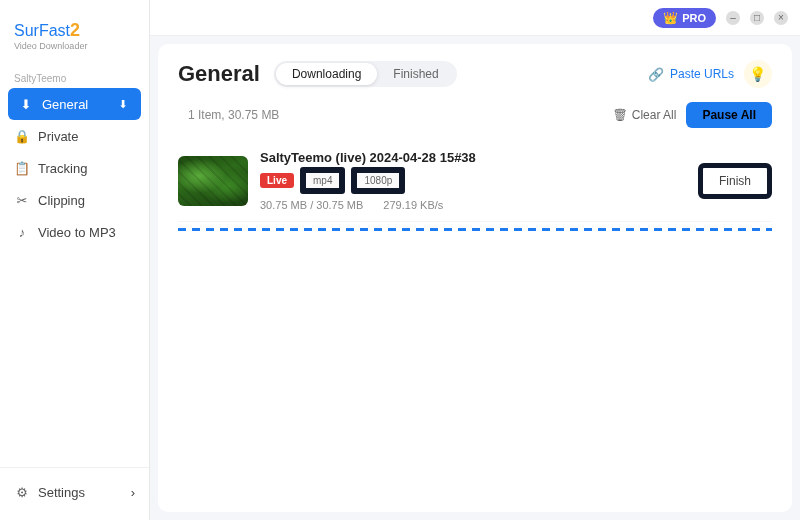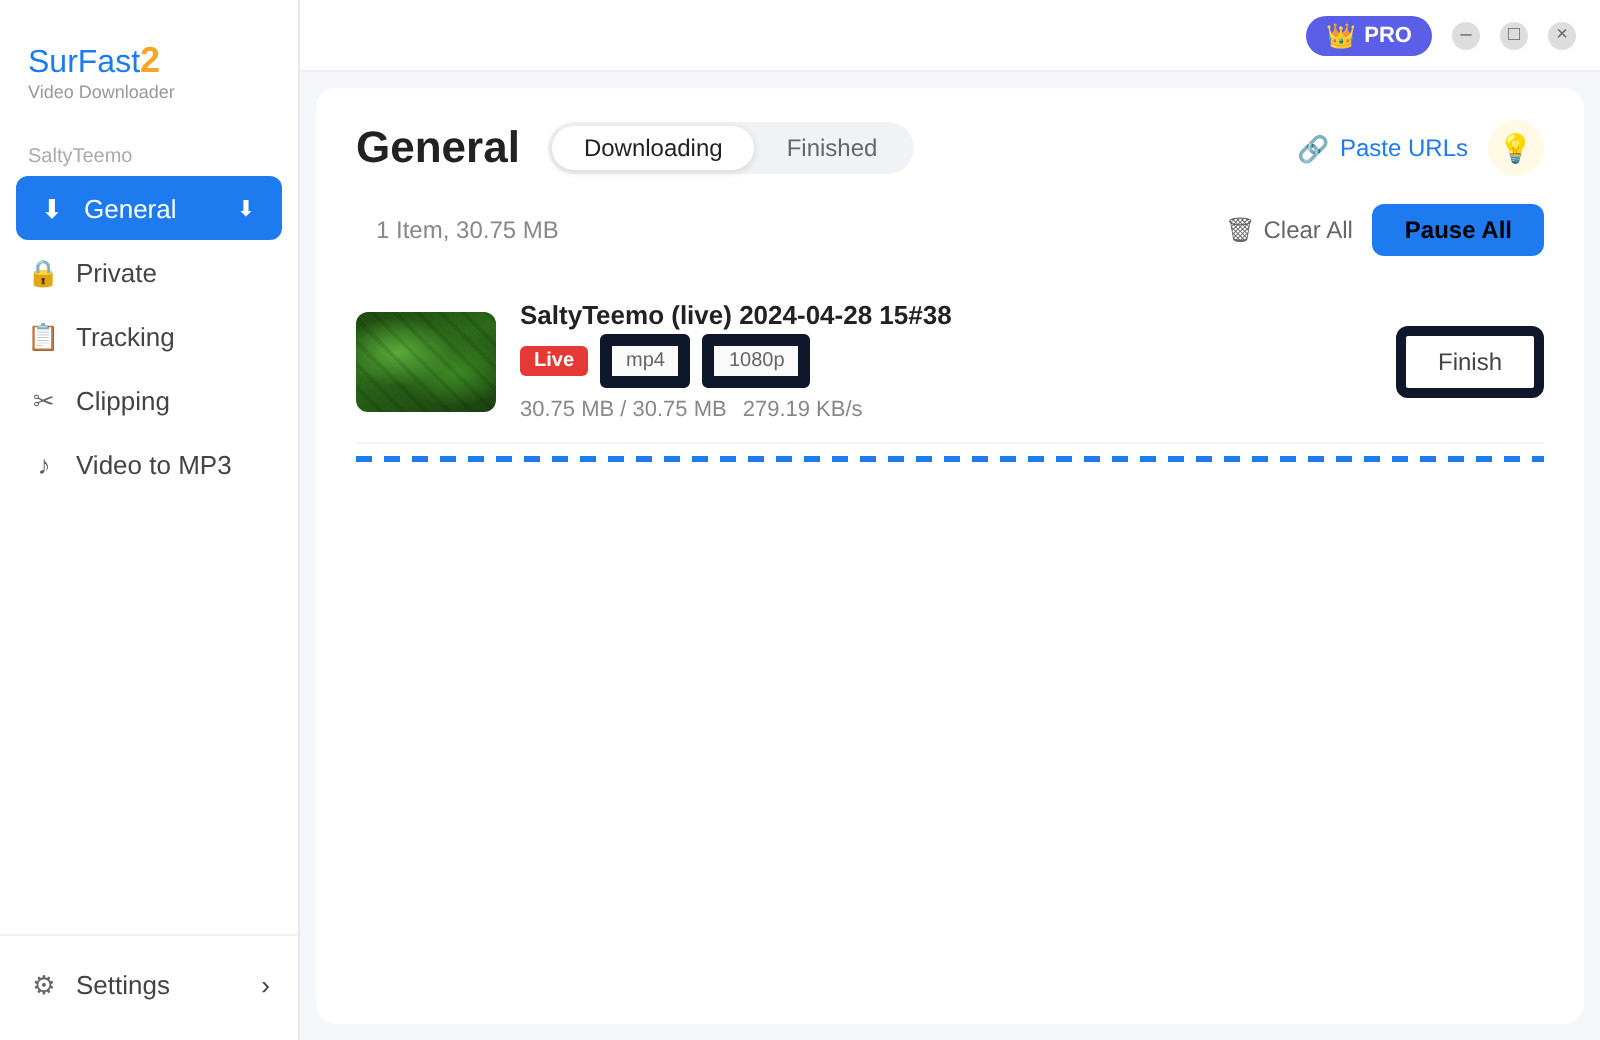--- a/index.html
+++ b/index.html
@@ -346,21 +346,21 @@
       color: #fff;
       font-size: 10px;
       font-weight: 700;
       padding: 2px 7px;
       border-radius: 3px;
     }
 
     .item-progress-info {
       display: flex;
       align-items: flex-end;
-      gap: 8px;
+      gap: 20px;
       font-size: 11px;
       color: #888;
     }
 
     .progress-dots {
       position: absolute;
       bottom: -1px;
       left: 0;
       right: 0;
       height: 3px;

